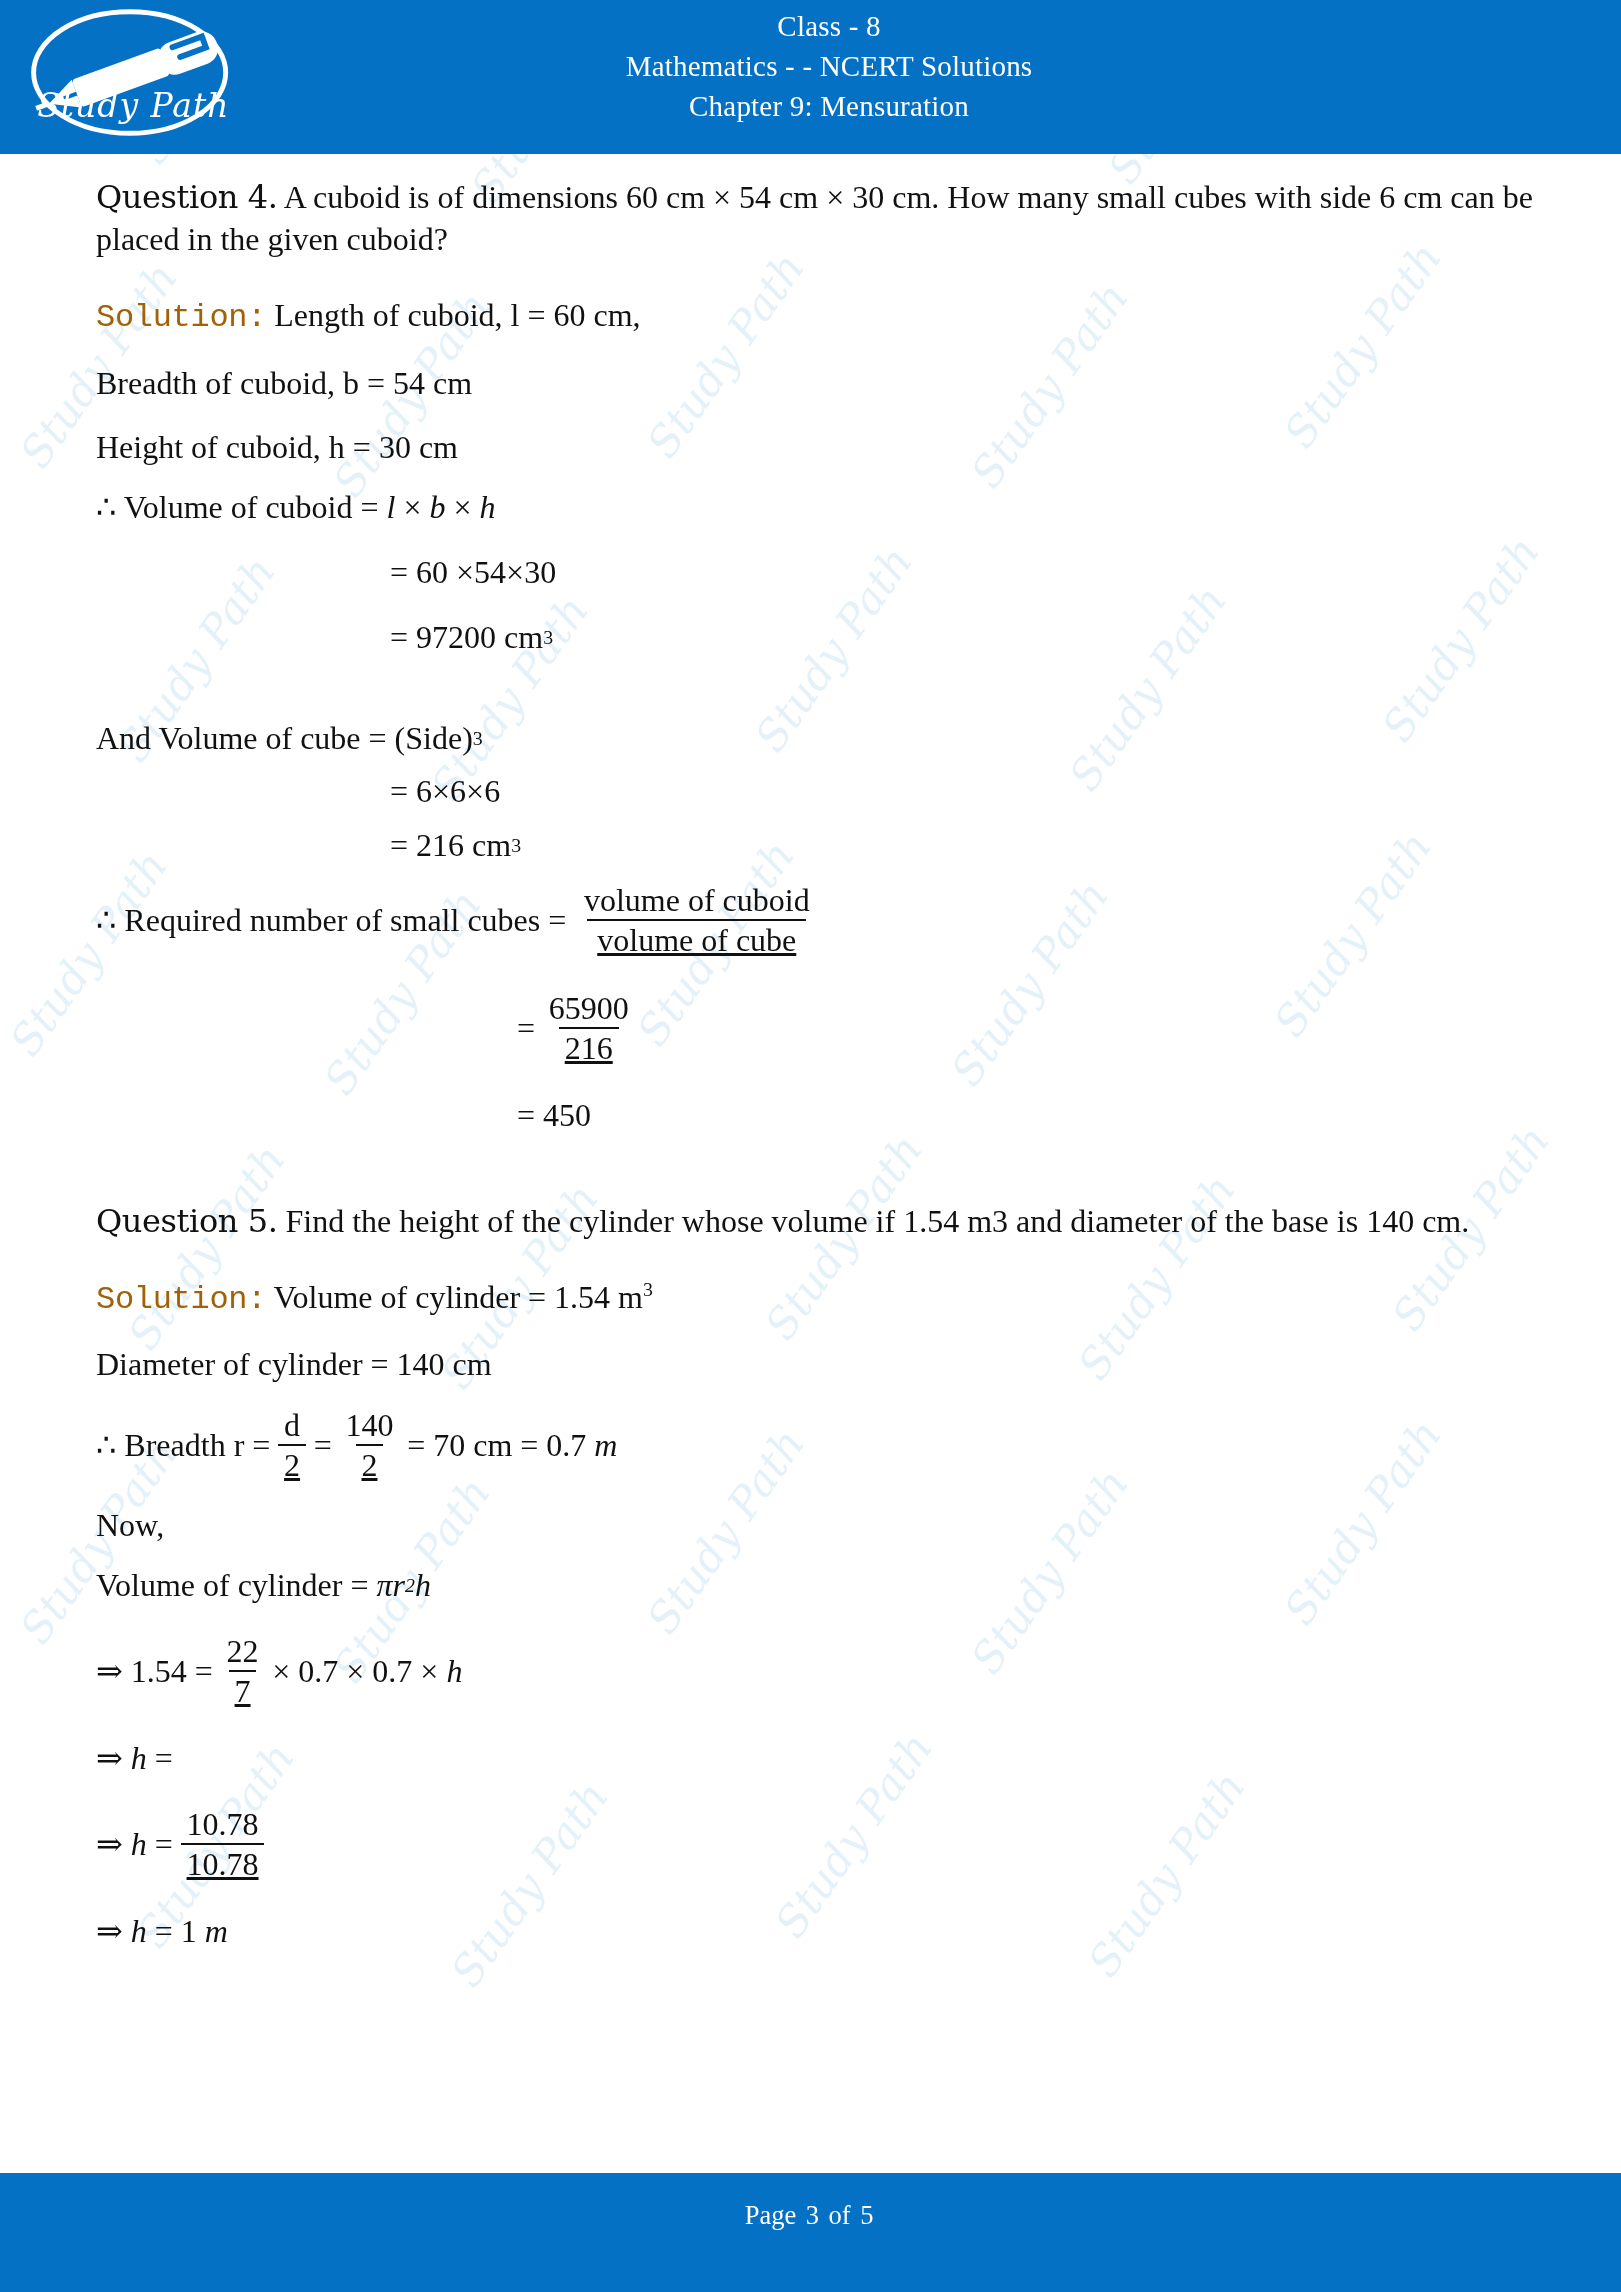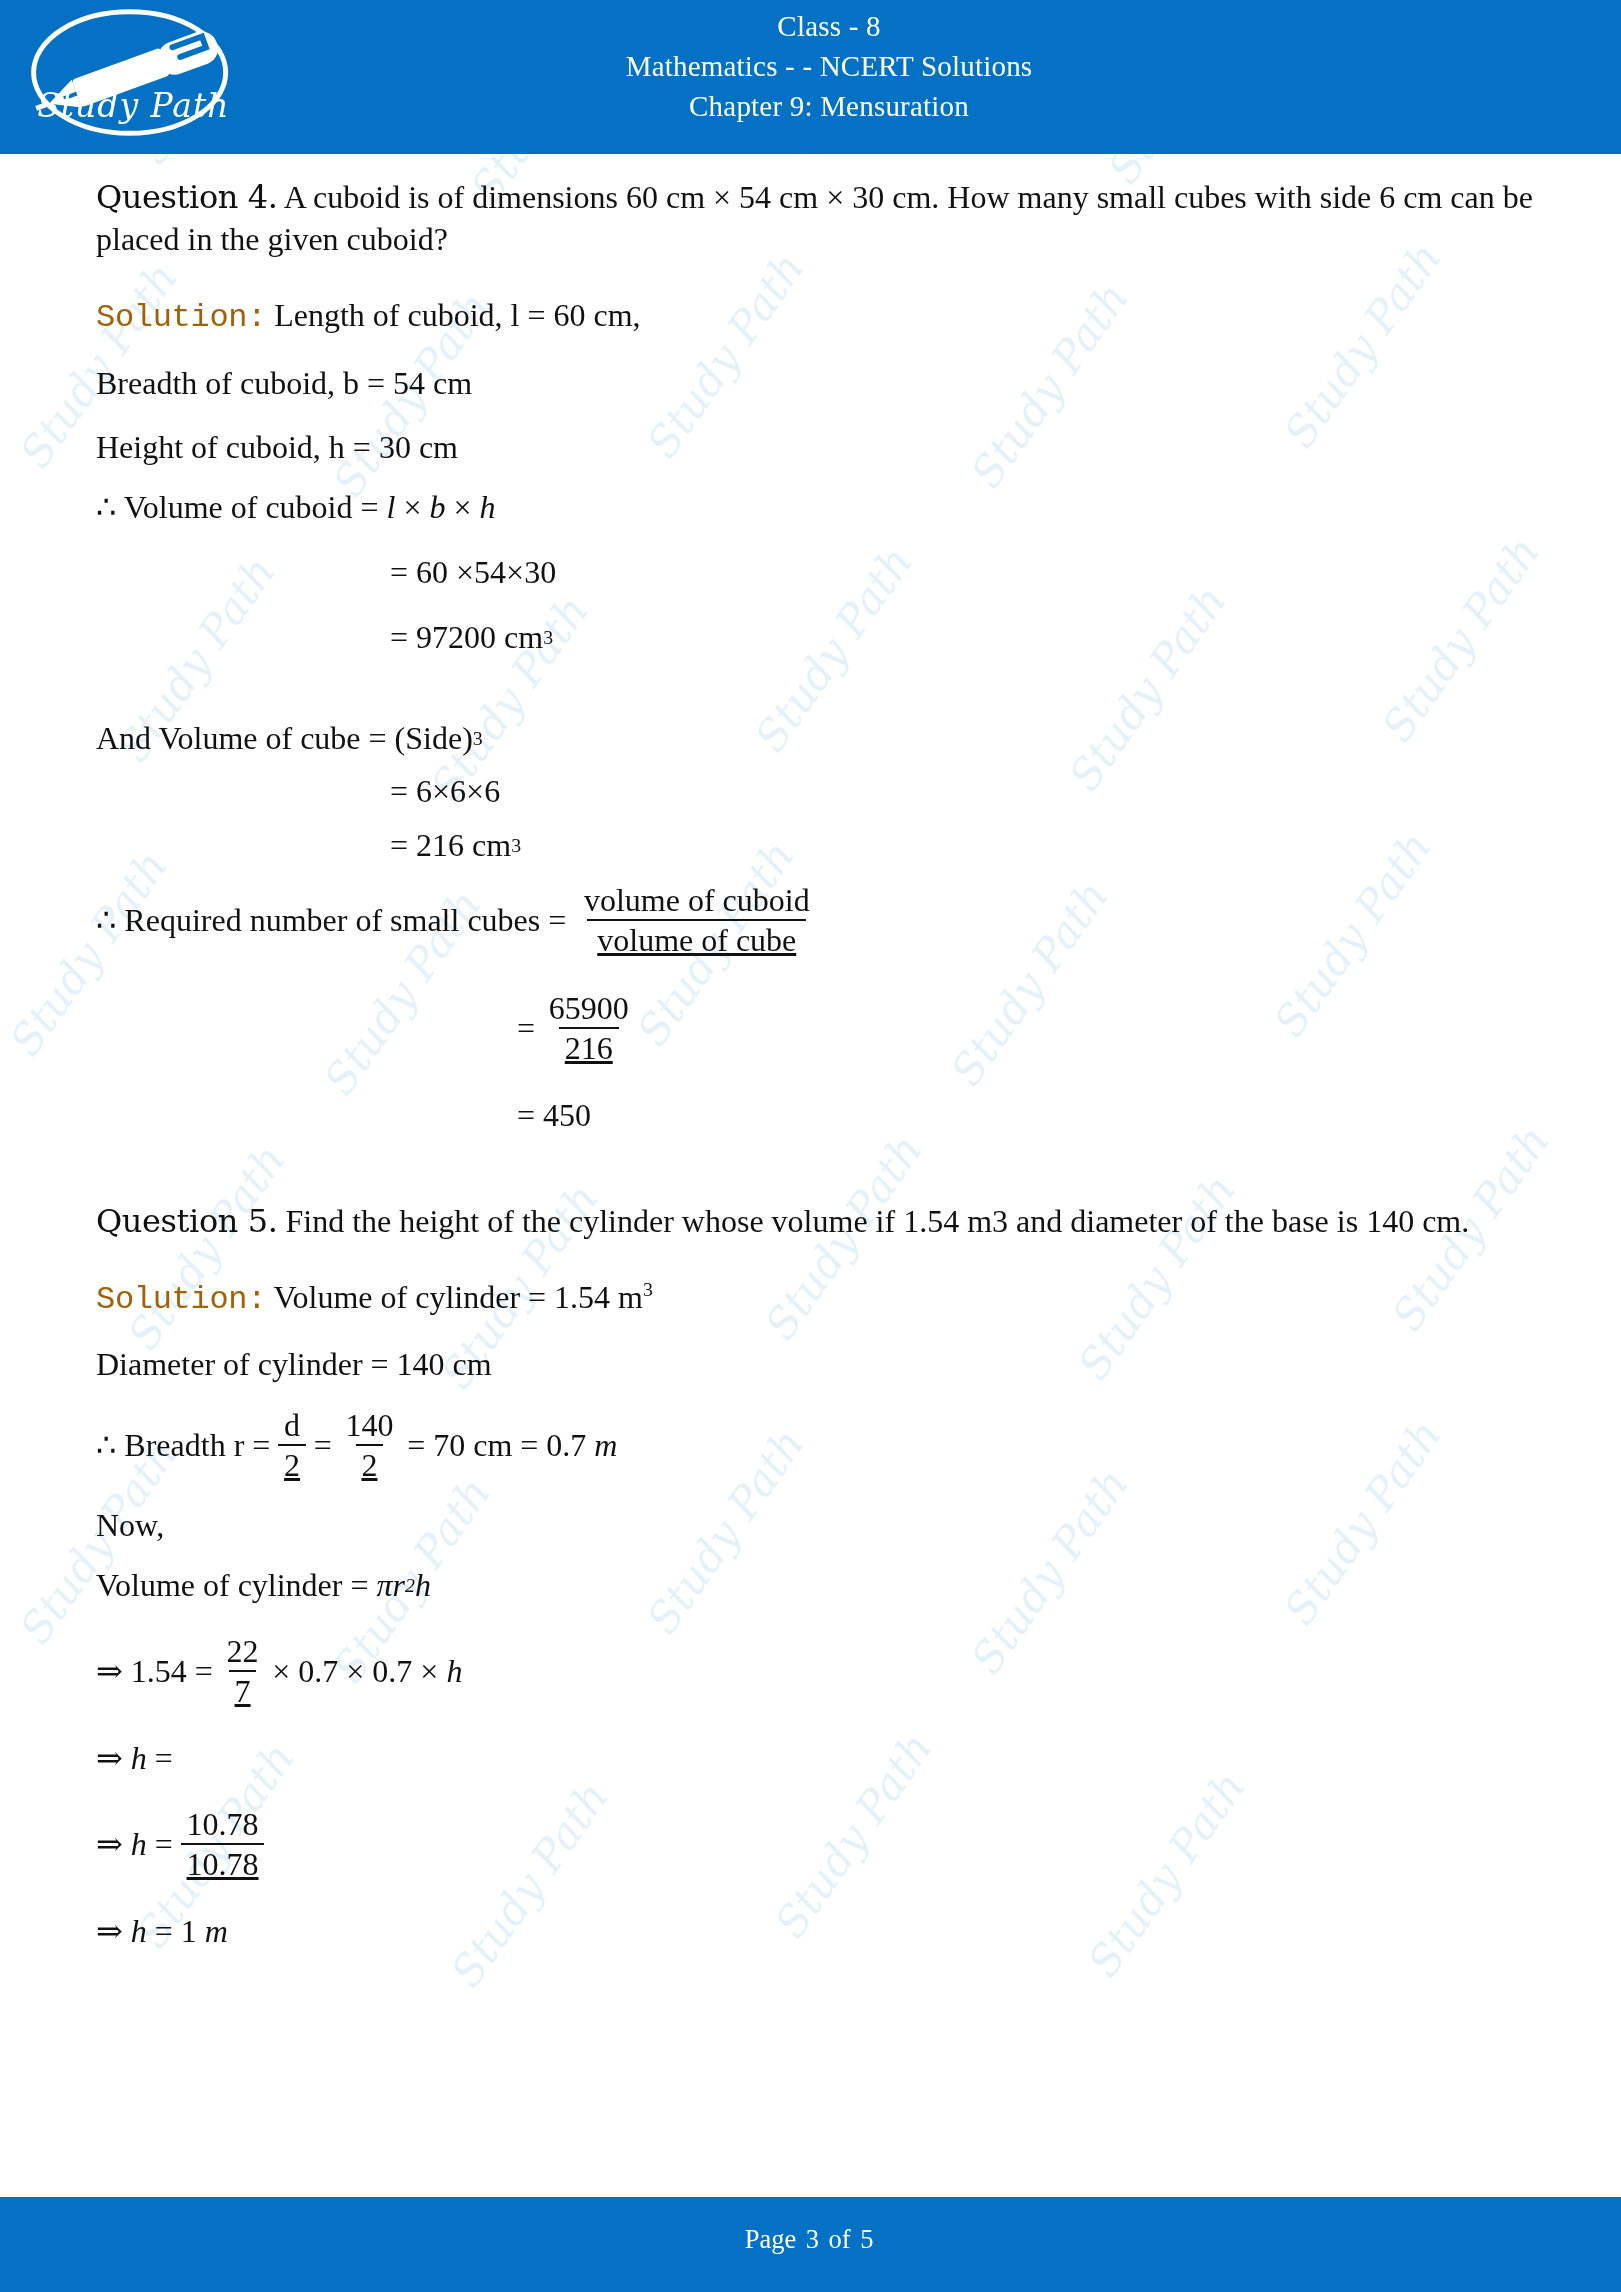--- a/index.html
+++ b/index.html
@@ -65,21 +65,21 @@
     letter-spacing: 1px;
     text-align: left;
     white-space: nowrap;
   }
 
   
   .footer {
     position: absolute;
     bottom: 0; left: 0;
     width: 1621px;
-    height: 96px;
+    height: 120px;
     background: #0571c4;
     z-index: 5;
   }
   .footer-text {
     position: absolute;
     left: 0; right: 0;
     top: 27.4px;
     text-align: center;
     color: #ffffff;
     font-size: 26.5px;

